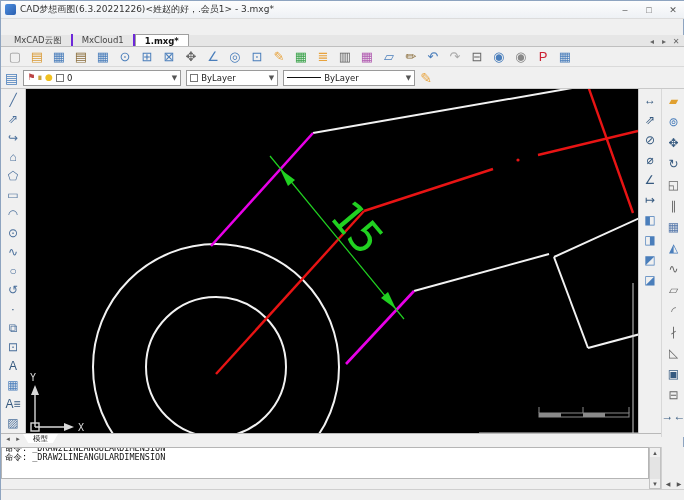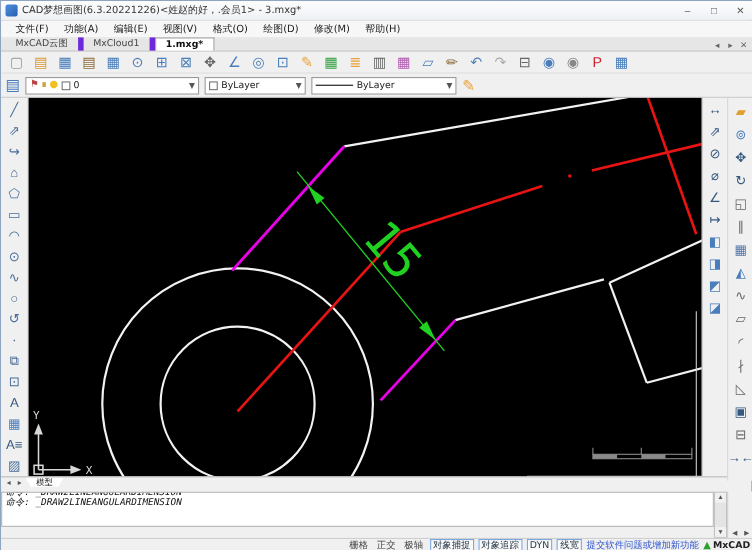--- a/index.html
+++ b/index.html
@@ -13,21 +13,21 @@
   .title-text { font-size:9px; color:#333; white-space:nowrap; overflow:hidden; }
   .win-controls { margin-left:auto; display:flex; }
   .win-btn { width:24px; height:17px; display:flex; align-items:center; justify-content:center; background:transparent; border:none; color:#555; font-size:9px; cursor:default; }
 
   
   .menubar { position:absolute; left:0; top:18px; width:684px; height:16px; background:#f7f7f7; border-bottom:1px solid #e0e0e0; display:flex; align-items:center; padding-left:6px; }
   .menu-item { padding:0 7px; font-size:9px; color:#222; }
 
   
   .tabbar { position:absolute; left:0; top:34px; width:684px; height:12px; background:#e6e6e6; display:flex; align-items:flex-end; padding-left:4px; border-bottom:1px solid #bfbfbf; }
-  .tab { height:12px; line-height:12px; padding:0 9px; font-size:8.5px; color:#444; border-right:5px solid #6d28d9; background:transparent; }
+  .tab { height:12px; line-height:12px; padding:0 9px; font-size:8.5px; color:#444; border-right:2px solid #6d28d9; background:transparent; }
   .tab.active { background:#ffffff; color:#111; font-weight:bold; border:1px solid #9f9f9f; border-bottom:none; }
   .tab-ctrls { margin-left:auto; display:flex; align-items:center; padding-right:3px; }
   .tab-ctrl { border:none; background:transparent; font-size:8px; color:#666; width:12px; }
 
   
   .toolbar { position:absolute; left:0; top:46px; width:684px; height:20px; background:#f0f0f0; border-bottom:1px solid #dadada; display:flex; align-items:center; padding-left:3px; }
   .tbtn { width:22px; height:19px; border:none; background:transparent; display:flex; align-items:center; justify-content:center; font-size:13px; line-height:1; }
 
   
   .propsbar { position:absolute; left:0; top:66px; width:684px; height:22px; background:#f0f0f0; border-bottom:1px solid #c9c9c9; display:flex; align-items:center; padding-left:4px; gap:5px; }
@@ -68,21 +68,21 @@
   .sb-fill { fill:#8a8a8a; }
 
   
   .model-strip { position:absolute; left:0; top:432px; width:660px; height:10px; background:#f0f0f0; border-top:1px solid #b9b9b9; display:flex; align-items:center; padding-left:2px; }
   .sheet-ctrl { border:none; background:transparent; font-size:7px; color:#555; width:10px; padding:0; }
   .sheet-tab { height:9px; line-height:9px; font-size:7.5px; padding:0 10px; background:#fff; color:#111; clip-path:polygon(0 0,100% 0,85% 100%,15% 100%); }
 
   
   .cmdwin { position:absolute; left:0; top:446px; width:684px; height:42px; background:#f0f0f0; }
   .cmd-history { position:absolute; left:0; top:0; width:648px; height:32px; background:#fff; border:1px solid #b5b5b5; overflow:hidden; font-family:"DejaVu Sans Mono","Liberation Mono",monospace; font-size:8.5px; color:#111; padding-left:3px; }
-  .cmd-history .inner { margin-top:-4px;font-style:italic; }
+  .cmd-history .inner { margin-top:-4px; }
   .cmd-line { height:9px; line-height:9px; white-space:pre; }
   .cmd-input { position:absolute; left:0; top:32px; width:648px; height:10px; background:#fff; border:1px solid #8f8f8f; font-family:"DejaVu Sans Mono","Liberation Mono",monospace; font-size:8.5px; display:flex; align-items:center; padding-left:3px; }
   .caret { width:1px; height:8px; background:#000; margin-left:2px; }
   .cmd-vscroll { position:absolute; left:648px; top:0; width:12px; height:42px; background:#e4e4e4; border:1px solid #c2c2c2; display:flex; flex-direction:column; justify-content:space-between; align-items:center; }
   .scr-btn { border:none; background:#f0f0f0; width:10px; height:9px; font-size:6px; color:#555; padding:0; }
   .cmd-side { position:absolute; left:660px; top:0; width:24px; height:42px; background:#f0f0f0; border-left:1px solid #d0d0d0; display:flex; align-items:flex-end; justify-content:center; padding-bottom:1px; }
   .hscroll { display:flex; gap:1px; }
 
   
   .statusbar { position:absolute; left:0; top:488px; width:684px; height:12px; background:#f0f0f0; border-top:1px solid #cfcfcf; display:flex; align-items:center; padding:0 3px; font-size:8.5px; }
@@ -111,38 +111,20 @@
         <button class="win-btn">
           <span>□</span>
         </button>
 
         <button class="win-btn">
           <span>✕</span>
         </button>
       </span>
   </div>
 
-  <div class="menubar">
-
-      <span class="menu-item">文件(F)</span>
-
-      <span class="menu-item">功能(A)</span>
-
-      <span class="menu-item">编辑(E)</span>
-
-      <span class="menu-item">视图(V)</span>
-
-      <span class="menu-item">格式(O)</span>
-
-      <span class="menu-item">绘图(D)</span>
-
-      <span class="menu-item">修改(M)</span>
-
-      <span class="menu-item">帮助(H)</span>
-    </div>
 
   <div class="tabbar">
     <span style="display:flex;align-items:flex-end;">
 
         <div class="tab">MxCAD云图</div>
 
         <div class="tab">MxCloud1</div>
 
         <div class="tab active">1.mxg*</div>
       </span>
@@ -559,38 +541,15 @@
     </div>
     <div class="cmd-side">
       <span class="hscroll">
         <button class="scr-btn">◀</button>
         <button class="scr-btn">▶</button>
       </span>
     </div>
   </div>
 
   <div class="statusbar">
-    <span class="status-right">
-      <span style="display:flex;gap:4px;align-items:center;">
-
-          <span class="toggle flat">栅格</span>
-
-          <span class="toggle flat">正交</span>
-
-          <span class="toggle flat">极轴</span>
-
-          <span class="toggle pressed">对象捕捉</span>
-
-          <span class="toggle pressed">对象追踪</span>
-
-          <span class="toggle pressed">DYN</span>
-
-          <span class="toggle pressed">线宽</span>
-        </span>
-      <span class="status-link">提交软件问题或增加新功能</span>
-      <span class="brand">
-        <span class="brand-mark">▲</span>
-        <span>MxCAD</span>
-      </span>
-    </span>
   </div>
 
 </div>
 
 </body></html>

